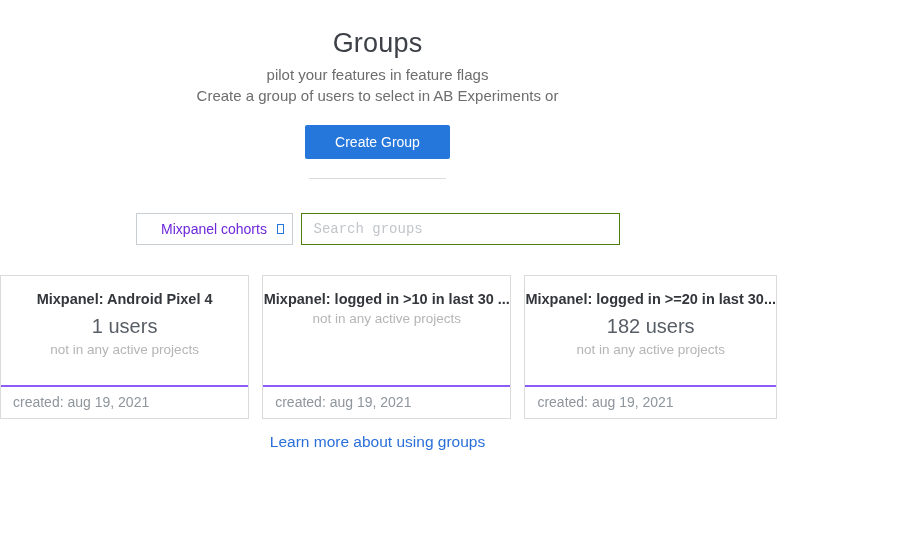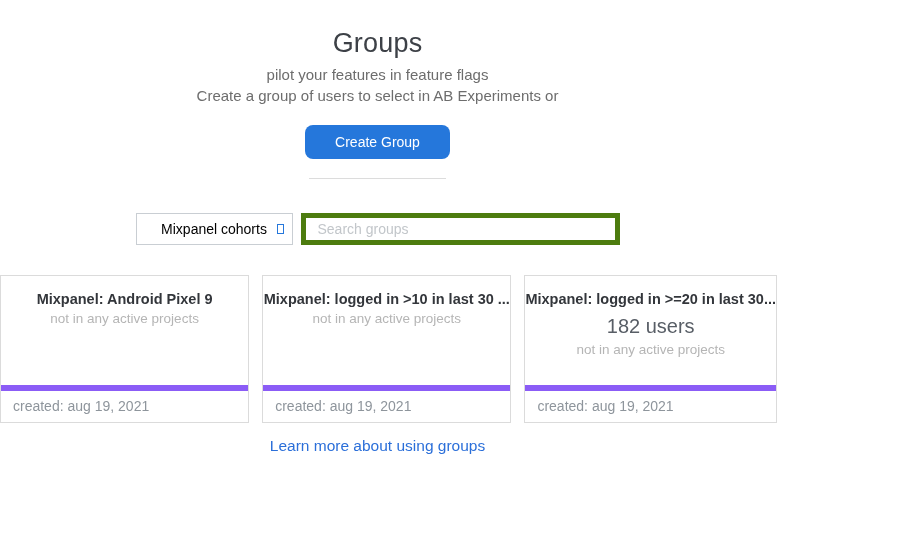--- a/index.html
+++ b/index.html
@@ -27,21 +27,21 @@
     color: #6d6d6d;
   }
   .btn-row { text-align: center; margin-top: 19px; }
   .create-btn {
     display: inline-block;
     background: #2577db;
     color: #ffffff;
     font-family: "Liberation Sans", sans-serif;
     font-size: 14px;
     border: none;
-    border-radius: 8px;
+    border-radius: 2px;
     padding: 9px 30px;
     min-width: 136px;
     height: 34px;
     cursor: pointer;
   }
   .divider {
     width: 137px;
     margin: 19px auto 0 auto;
     border: none;
     border-top: 1px solid #dcdcdc;
@@ -56,39 +56,39 @@
   .cohort-dropdown {
     position: relative;
     width: 157px;
     height: 32px;
     border: 1px solid #c9ced3;
     background: #ffffff;
     display: flex;
     align-items: center;
     justify-content: center;
     font-size: 14px;
-    color: #000000;
+    color: #6d28d9;
     cursor: pointer;
   }
   .tofu-icon {
     position: absolute;
     right: 8px;
     top: 50%;
     transform: translateY(-50%);
     width: 7px;
     height: 10px;
     border: 1px solid #2577db;
     display: inline-block;
   }
   .search-input {
     flex: 1;
     height: 32px;
-    border: 5px solid #4d7c0f;
+    border: 1px solid #4d7c0f;
     padding: 0 12px;
-    font-family: Liberation Sans, sans-serif;
+    font-family: Liberation Mono, monospace;
     font-size: 14px;
     color: #4a4f55;
     outline: none;
   }
   .search-input::placeholder { color: #c2c6ca; }
 
   .cards-row {
     width: 777px;
     margin: 30px auto 0 auto;
     display: flex;
@@ -117,21 +117,21 @@
     font-size: 20px;
     font-weight: 400;
     color: #585e66;
   }
   .card-status {
     margin-top: 4px;
     font-size: 13.5px;
     color: #b5b5b5;
   }
   .card-footer {
-    border-top: 6px solid #8b5cf6;
+    border-top: 2px solid #8b5cf6;
     padding: 7px 12px 8px 12px;
     font-size: 14px;
     color: #8e959c;
     text-align: left;
   }
 
   .info-text {
     margin-top: 41px;
     text-align: center;
     font-size: 15px;
@@ -168,21 +168,22 @@
       <span>Mixpanel cohorts</span>
       <span class="tofu-icon"></span>
     </div>
     <input class="search-input" type="text" placeholder="Search groups" style="">
   </div>
 
   <div class="cards-row">
 
     <div class="card">
       <div class="card-body">
-        <div class="card-title">Mixpanel: Android Pixel 9</div>
+        <div class="card-title">Mixpanel: Android Pixel 4</div>
+        <div class="card-users">1 users</div>
         <div class="card-status">not in any active projects</div>
       </div>
       <div class="card-footer">created: aug 19, 2021</div>
     </div>
 
     <div class="card">
       <div class="card-body">
         <div class="card-title">Mixpanel: logged in &gt;10 in last 30 ...</div>
         <div class="card-status">not in any active projects</div>
       </div>

